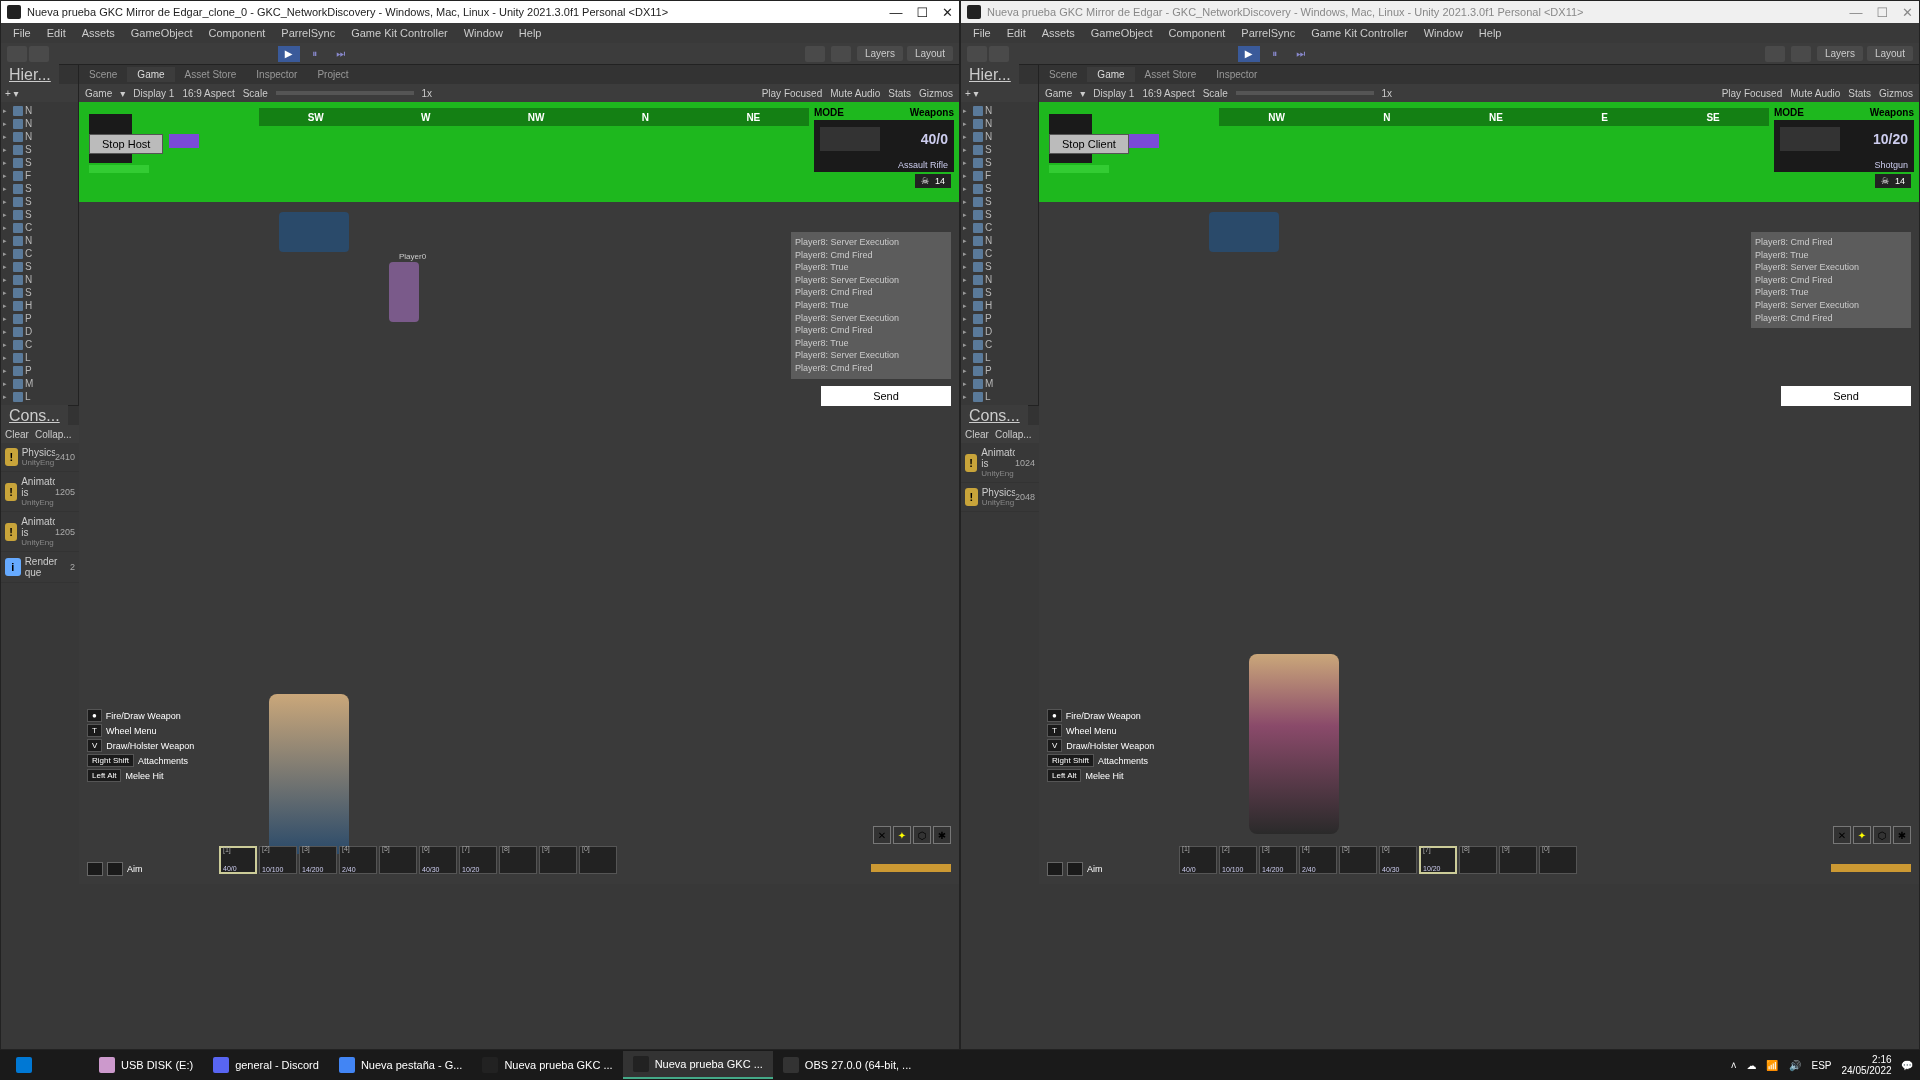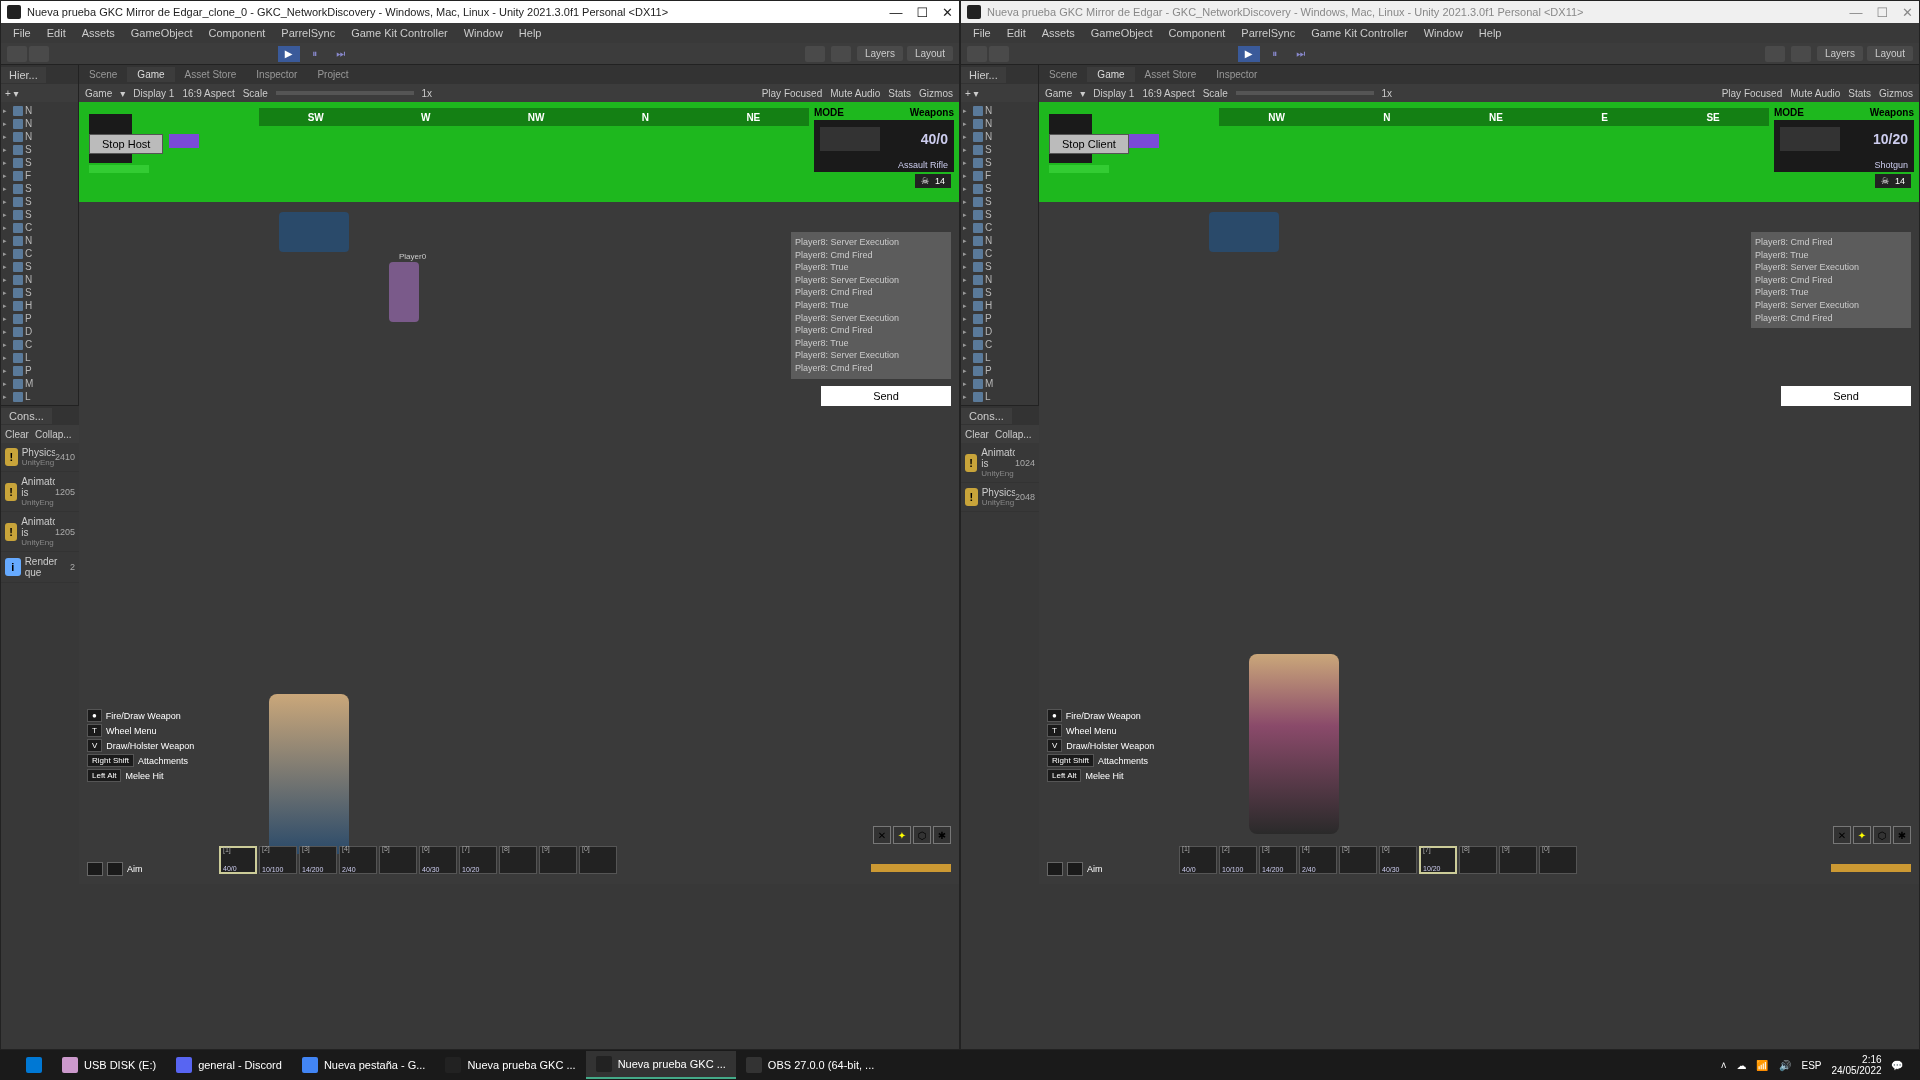--- a/index.html
+++ b/index.html
@@ -15,21 +15,21 @@
 .toolbar { height: 22px; background: #3c3c3c; border-bottom: 1px solid #222; display: flex; align-items: center; padding: 0 6px; }
 .toolbar .tb-btn { width: 20px; height: 16px; background: #4a4a4a; margin-right: 2px; border-radius: 2px; }
 .toolbar .play-controls { margin: 0 auto; display: flex; gap: 4px; }
 .toolbar .play-controls .pc { width: 22px; height: 16px; display: flex; align-items: center; justify-content: center; color: #88c; font-size: 10px; }
 .toolbar .play-controls .pc.active { background: #3a5a9a; color: #fff; }
 .toolbar .right-tools { display: flex; align-items: center; gap: 4px; margin-left: auto; }
 .toolbar .right-tools .rt { font-size: 10px; color: #ccc; padding: 2px 8px; background: #4a4a4a; border-radius: 2px; }
 .content { flex: 1; display: flex; min-height: 0; }
 .hierarchy { width: 78px; background: #383838; border-right: 1px solid #222; display: flex; flex-direction: column; }
 .panel-tabs { height: 19px; background: #333; display: flex; align-items: center; }
-.panel-tabs .tab { font-size: 11px; color: #ccc; padding: 2px 8px; background: #3c3c3c; }
+.panel-tabs .tab { font-size: 16px; color: #ccc; padding: 2px 8px; background: #3c3c3c; text-decoration: underline; }
 .hier-toolbar { height: 18px; background: #3c3c3c; display: flex; align-items: center; padding: 0 4px; font-size: 10px; color: #ccc; }
 .hier-list { flex: 1; overflow: hidden; padding: 2px 0; }
 .hier-item { font-size: 10px; color: #b8b8b8; padding: 1px 2px; display: flex; align-items: center; }
 .hier-item .tri { width: 8px; font-size: 7px; color: #999; }
 .hier-item .cube { width: 10px; height: 10px; background: #5a7a9a; margin: 0 2px; border-radius: 1px; }
 .console-panel { height: 237px; background: #383838; border-top: 1px solid #222; display: flex; flex-direction: column; }
 .console-toolbar { height: 18px; background: #3c3c3c; display: flex; align-items: center; padding: 0 4px; font-size: 10px; color: #ccc; gap: 6px; }
 .console-list { flex: 1; overflow: hidden; }
 .console-item { display: flex; align-items: center; padding: 4px; font-size: 10px; color: #ccc; border-bottom: 1px solid #333; }
 .console-item .warn { width: 18px; height: 18px; background: #c8a43a; border-radius: 3px; margin-right: 4px; display: flex; align-items: center; justify-content: center; color: #000; font-weight: bold; font-size: 11px; }
@@ -68,21 +68,21 @@
 .abilities { position: absolute; bottom: 40px; right: 8px; display: flex; gap: 2px; }
 .ab { width: 18px; height: 18px; background: #333; border: 1px solid #777; display: flex; align-items: center; justify-content: center; font-size: 10px; }
 .stamina { position: absolute; bottom: 12px; right: 8px; width: 80px; height: 8px; background: #cc9933; }
 .aim-btn { position: absolute; bottom: 8px; left: 8px; display: flex; align-items: center; gap: 4px; font-size: 9px; color: #fff; }
 .aim-btn .kb { background: #1a1a1a; border: 1px solid #666; width: 16px; height: 14px; }
 .game-floor { position: absolute; left: 0; right: 0; bottom: 0; top: 100px; background: #3a3a3a; }
 .statusbar { height: 20px; background: #333; display: flex; align-items: center; padding: 0 6px; font-size: 10px; }
 .statusbar .warn-ico { width: 14px; height: 14px; background: #c8a43a; margin-right: 4px; border-radius: 2px; }
 .statusbar .st-right { margin-left: auto; display: flex; gap: 6px; }
 .statusbar .st-right .dot { width: 12px; height: 12px; background: #555; border-radius: 2px; }
-.taskbar { height: 30px; background: #1a1a1a; display: flex; align-items: center; padding: 0 16px; }
+.taskbar { height: 30px; background: #1a1a1a; display: flex; align-items: center; padding: 0 6px; gap: 47px; }
 .taskbar .tb-item { display: flex; align-items: center; height: 28px; padding: 0 10px; font-size: 11px; color: #fff; gap: 6px; }
 .taskbar .tb-item.active { background: #333; border-bottom: 2px solid #4a8; }
 .taskbar .tb-ico { width: 16px; height: 16px; background: #555; border-radius: 2px; }
 .taskbar .tray { margin-left: auto; display: flex; align-items: center; gap: 10px; font-size: 10px; color: #fff; }
 </style>
 </head>
 <body>
 
 <div class="side-by-side">
 

